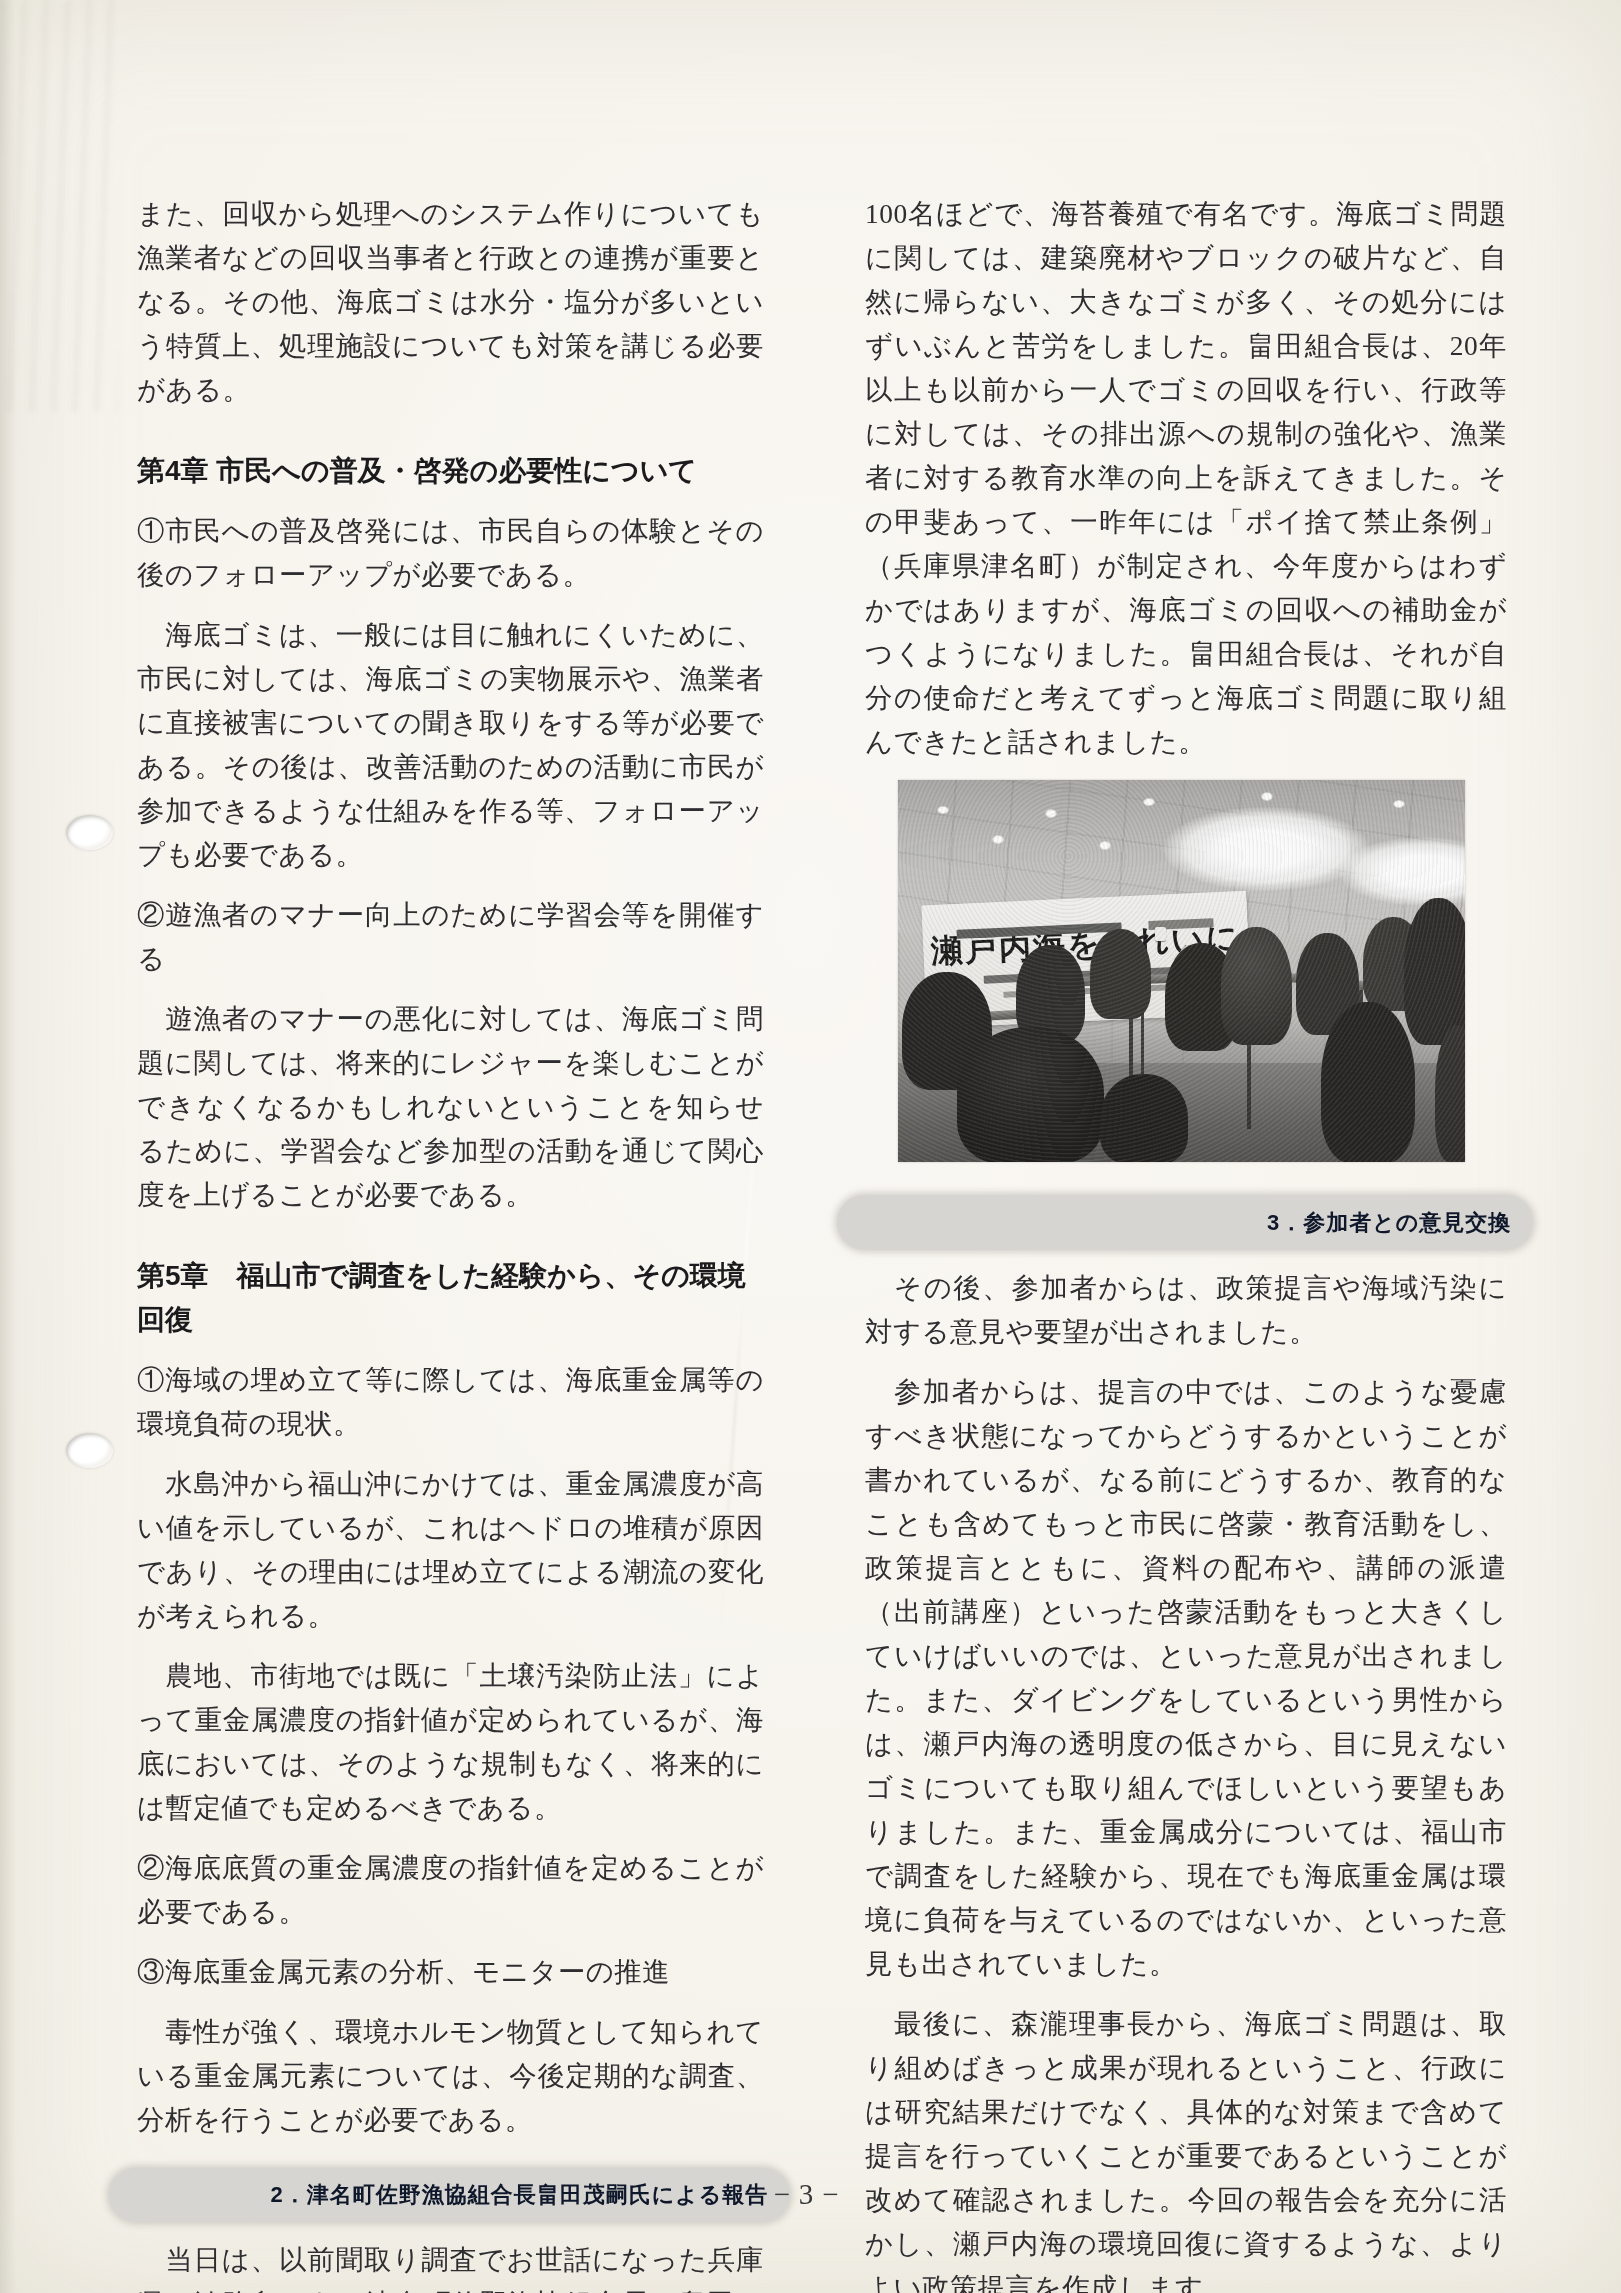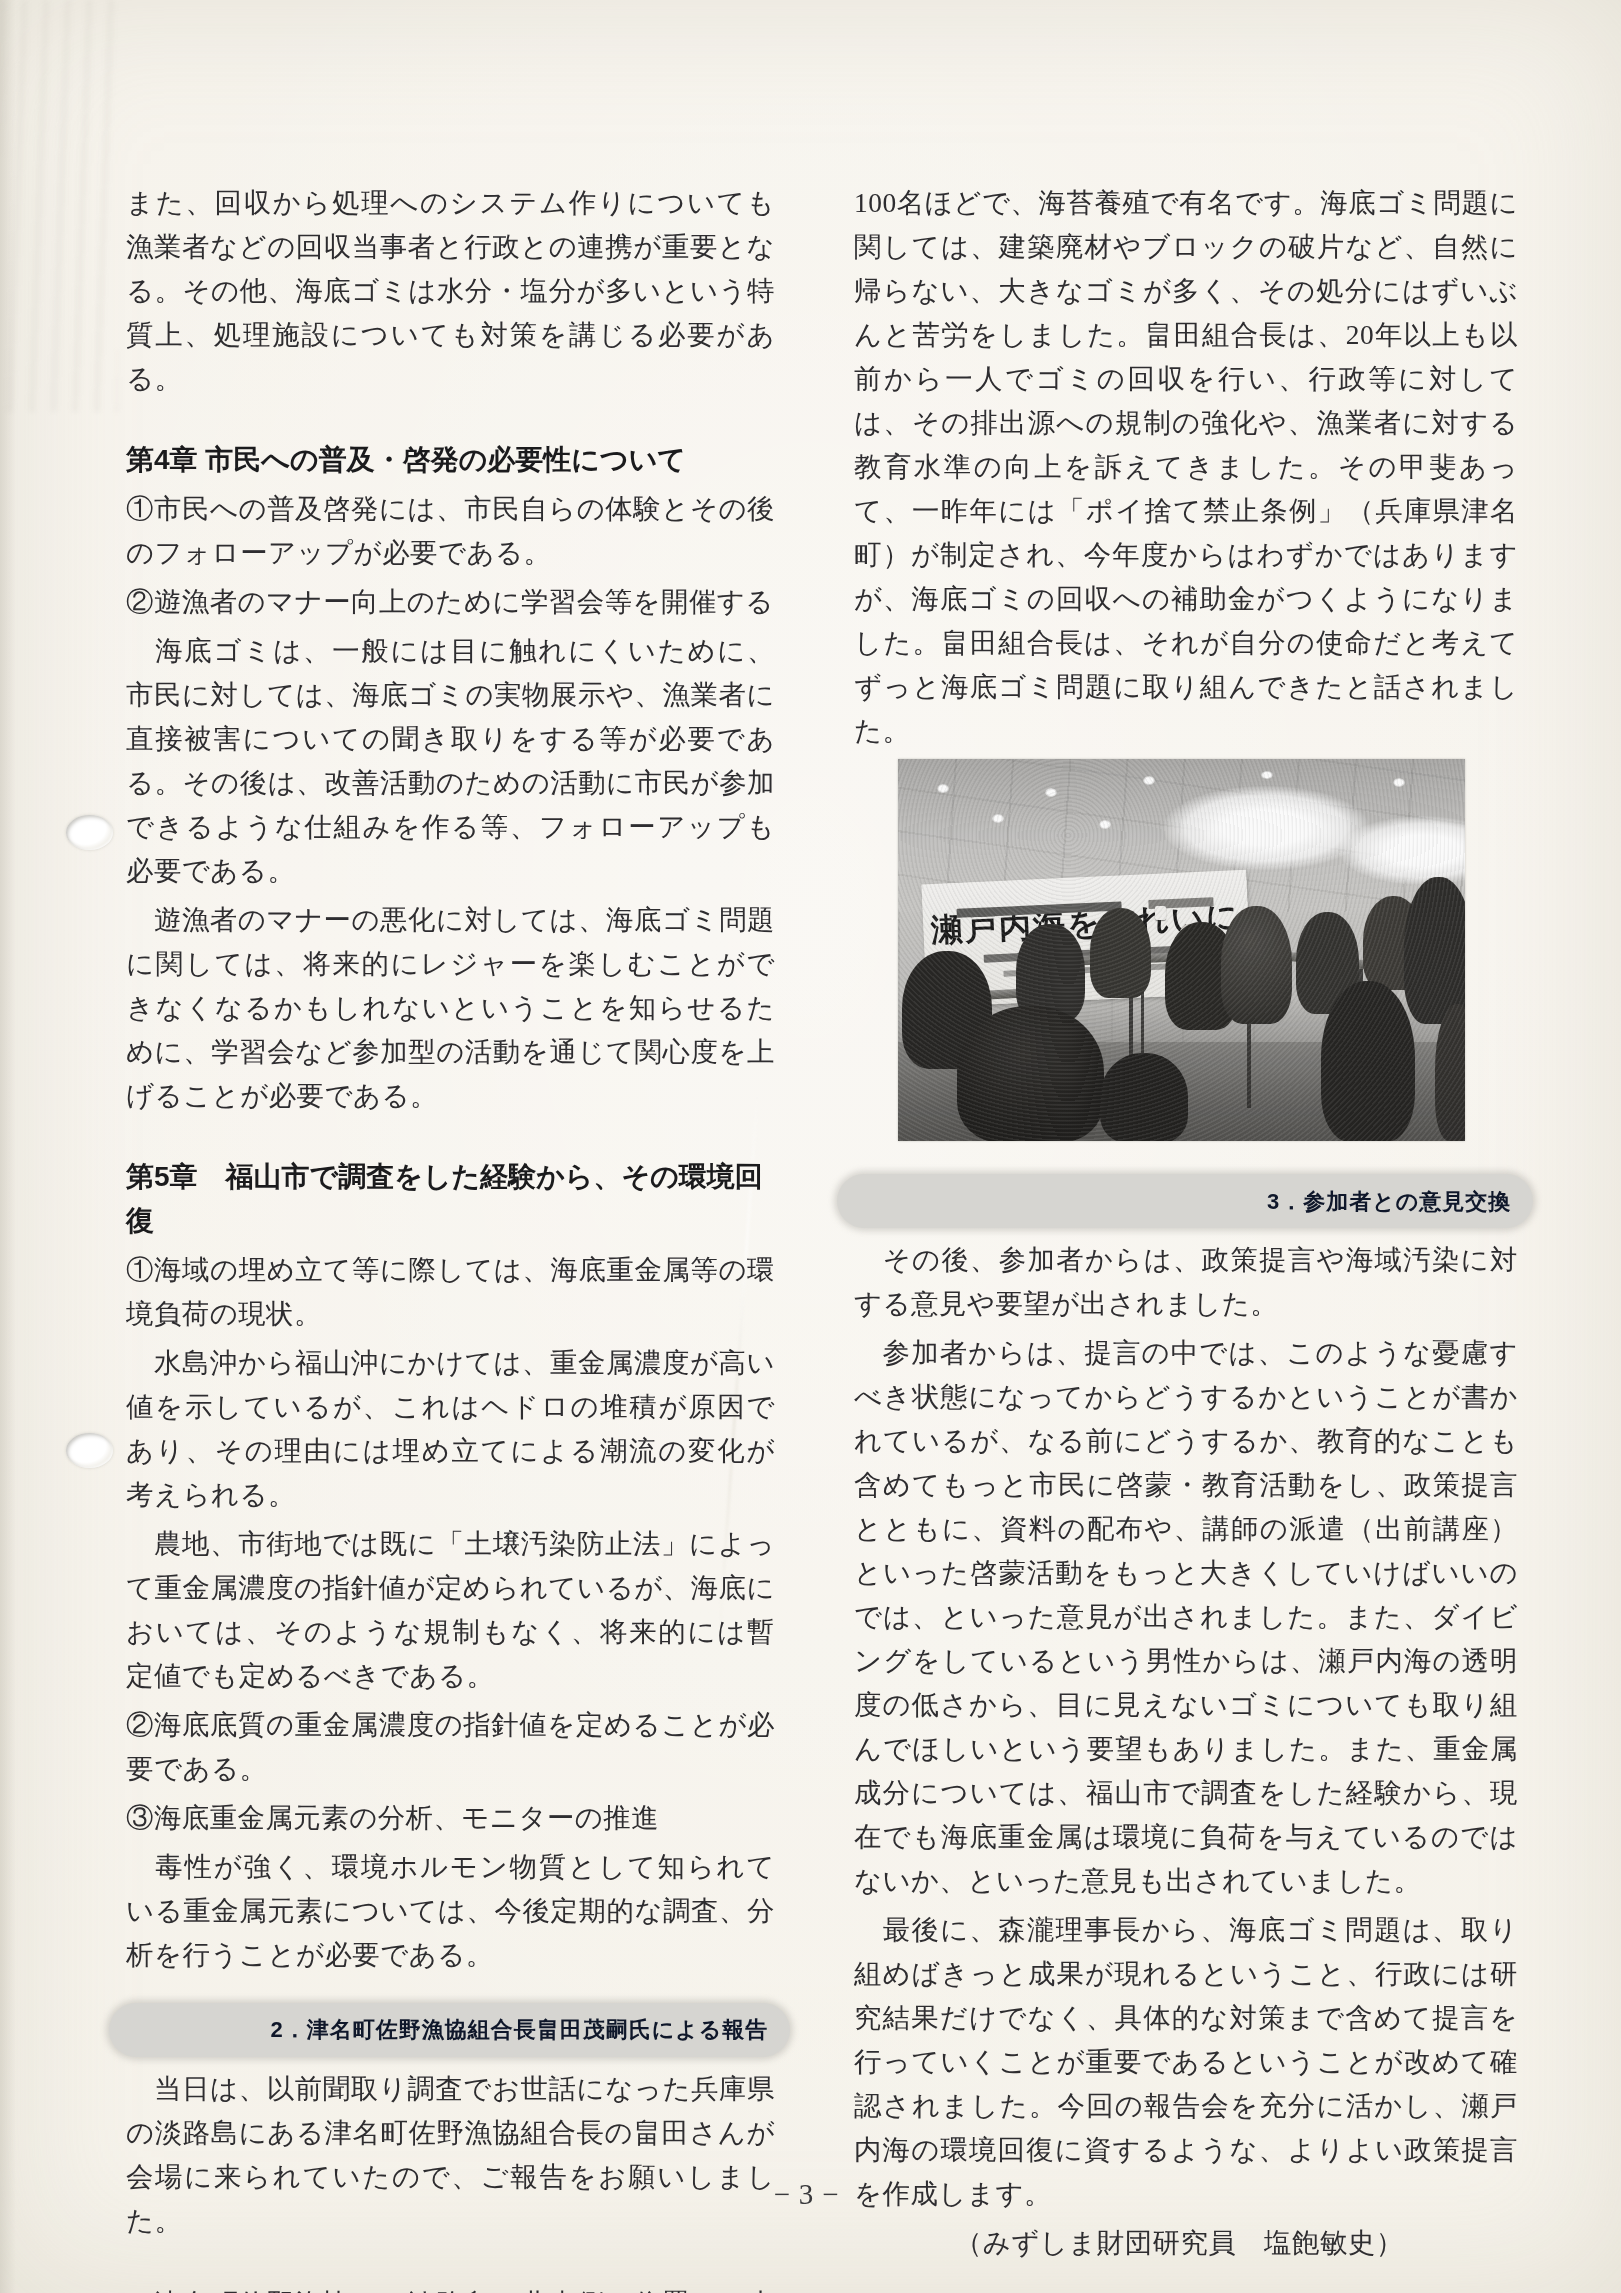--- a/index.html
+++ b/index.html
@@ -27,21 +27,21 @@
     background:radial-gradient(ellipse at 42% 38%, #ffffff 0 52%, #f1efe9 70%, #d8d6d0 100%);
     box-shadow:inset 2px 2px 3.9px rgba(130,128,120,.45), inset -1px -1px 2px rgba(255,255,255,.9), 0 0 2.9px rgba(150,148,140,.35);
   }
   .hole.h1{top:815px}.hole.h2{top:1433px}
 
   
   .col{position:absolute;top:176px;font-size:27.4px;line-height:44px;
     text-align:justify;text-justify:inter-character;letter-spacing:0.5px;}
   .col-left{left:121px;width:659px;}
   .col-right{left:849px;width:674px;}
-  p{margin:5px;}
+  p{margin:16px;}
   .chapter{
     font-family:"Liberation Sans","DejaVu Sans",sans-serif;
     font-weight:bold;font-size:28px;line-height:44px;color:#1b1b1d;
     margin-top:37px;text-align:left;letter-spacing:0;
   }
   .bar-heading{
     font-family:"Liberation Sans","DejaVu Sans",sans-serif;
     font-weight:bold;font-size:22px;line-height:39px;color:#0f172a;
     background:#d6d5d1;border-radius:29px;padding:7.8px 21.6px 7.8px 23.5px;
     box-shadow:0 0 5.9px 2.9px rgba(173,171,165,.45);
@@ -119,22 +119,22 @@
   <div class="corner-smudge"></div>
   <div class="crease"></div>
   <div class="hole h1"></div>
   <div class="hole h2"></div>
 
   <div class="col col-left">
     <p>また、回収から処理へのシステム作りについても漁業者などの回収当事者と行政との連携が重要となる。その他、海底ゴミは水分・塩分が多いという特質上、処理施設についても対策を講じる必要がある。</p>
 
     <p class="chapter">第4章 市民への普及・啓発の必要性について</p>
     <p>①市民への普及啓発には、市民自らの体験とその後のフォローアップが必要である。</p>
+    <p>　海底ゴミは、一般には目に触れにくいために、市民に対しては、海底ゴミの実物展示や、漁業者に直接被害についての聞き取りをする等が必要である。その後は、改善活動のための活動に市民が参加できるような仕組みを作る等、フォローアップも必要である。</p>
     <p>②遊漁者のマナー向上のために学習会等を開催する</p>
-    <p>　海底ゴミは、一般には目に触れにくいために、市民に対しては、海底ゴミの実物展示や、漁業者に直接被害についての聞き取りをする等が必要である。その後は、改善活動のための活動に市民が参加できるような仕組みを作る等、フォローアップも必要である。</p>
     <p>　遊漁者のマナーの悪化に対しては、海底ゴミ問題に関しては、将来的にレジャーを楽しむことができなくなるかもしれないということを知らせるために、学習会など参加型の活動を通じて関心度を上げることが必要である。</p>
 
     <p class="chapter">第5章　福山市で調査をした経験から、その環境回復</p>
     <p>①海域の埋め立て等に際しては、海底重金属等の環境負荷の現状。</p>
     <p>　水島沖から福山沖にかけては、重金属濃度が高い値を示しているが、これはヘドロの堆積が原因であり、その理由には埋め立てによる潮流の変化が考えられる。</p>
     <p>　農地、市街地では既に「土壌汚染防止法」によって重金属濃度の指針値が定められているが、海底においては、そのような規制もなく、将来的には暫定値でも定めるべきである。</p>
     <p>②海底底質の重金属濃度の指針値を定めることが必要である。</p>
     <p>③海底重金属元素の分析、モニターの推進</p>
     <p>　毒性が強く、環境ホルモン物質として知られている重金属元素については、今後定期的な調査、分析を行うことが必要である。</p>
 

